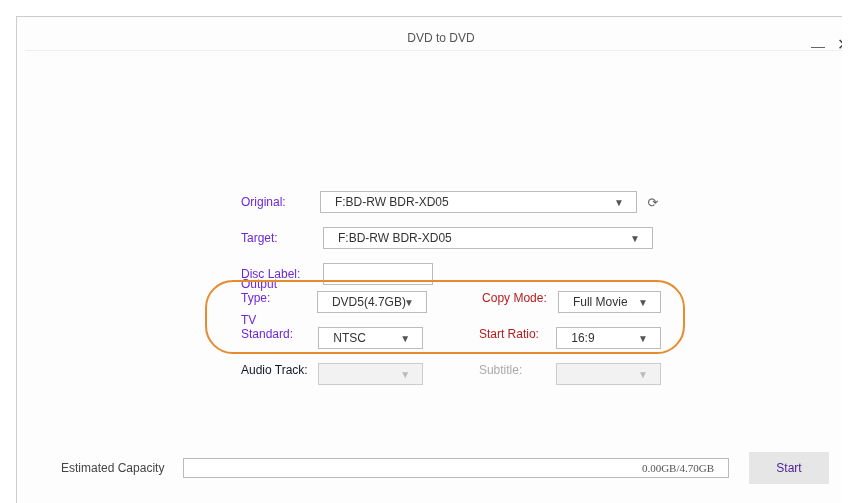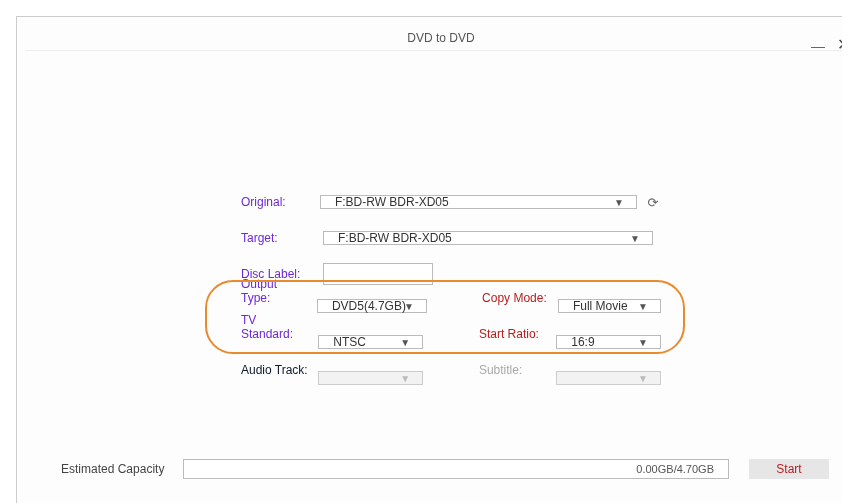--- a/index.html
+++ b/index.html
@@ -7,36 +7,36 @@
   .window { width: 850px; height: 503px; border: 1px solid #ccc; background: #fdfdfd; position: relative; }
   .titlebar { height: 26px; border-bottom: 1px solid #eee; position: relative; display: flex; align-items: center; justify-content: center; }
   .titlebar .title { font-size: 12px; color: #555; }
   .titlebar .min { position: absolute; right: 38px; top: 6px; width: 14px; height: 14px; color: #666; cursor: pointer; font-size: 14px; line-height: 14px; text-align: center; }
   .titlebar .close { position: absolute; right: 12px; top: 4px; width: 16px; height: 16px; color: #444; cursor: pointer; font-size: 16px; line-height: 16px; text-align: center; }
   .content { position: absolute; left: 0; right: 0; top: 26px; bottom: 0; }
   .form { position: absolute; left: 200px; top: 140px; width: 460px; }
   .row { display: flex; align-items: center; height: 22px; margin-bottom: 14px; }
   .label { width: 90px; font-size: 12px; color: #6d28d9; }
   .label.disabled { color: #0f172a; }
-  .select { height: 14px; border: 1px solid #bbb; background: #fff; position: relative; display: flex; align-items: center; padding: 0 18px 0 6px; font-size: 12px; color: #333; cursor: pointer; }
+  .select { height: 22px; border: 1px solid #bbb; background: #fff; position: relative; display: flex; align-items: center; padding: 0 18px 0 6px; font-size: 12px; color: #333; cursor: pointer; }
   .select.disabled { background: #f2f2f2; color: #bbb; cursor: default; border-color: #ccc; }
   .select .arrow { position: absolute; right: 4px; top: 50%; transform: translateY(-50%); font-size: 10px; color: #555; }
   .select.disabled .arrow { color: #bbb; }
   .input-text { height: 22px; border: 1px solid #bbb; background: #fff; padding: 0 6px; font-size: 12px; color: #333; outline: none; }
   .refresh { margin-left: 8px; width: 16px; height: 16px; display: inline-flex; align-items: center; justify-content: center; cursor: pointer; color: #666; font-size: 13px; }
   .two-col { display: flex; align-items: flex-end; height: 22px; margin-bottom: 14px; }
   .two-col .label { width: 90px; }
   .two-col .gap { width: 50px; }
   .two-col .label2 { width: 90px; font-size: 12px; color: #b91c1c; text-align: left; }
   .two-col .label2.disabled { color: #aaa; }
   .highlight { position: absolute; border: 2px solid #e78b2f; border-radius: 28px; pointer-events: none; }
   .footer { position: absolute; left: 28px; right: 28px; bottom: 26px; display: flex; align-items: center; justify-content: flex-end; }
   .footer-label { font-size: 12px; color: #444; width: 130px; }
-  .capacity-bar { flex: 1; height: 20px; border: 1px solid #bbb; background: #fff; position: relative; display: flex; align-items: center; justify-content: flex-end; padding-right: 6px; font-size: 11px; color: #555; }
-  .start-btn { width: 80px; height: 20px; margin-left: 20px; background: #e6e6e6; color: #b91c1c; border: none; font-size: 12px; display: flex; align-items: center; justify-content: center; cursor: default; }
+  .capacity-bar { flex: 1; height: 20px; border: 1px solid #bbb; background: #fff; position: relative; display: flex; align-items: center; justify-content: flex-end; padding-right: 6px; font-size: 11px; color: #555; font-family: Liberation Serif, serif; }
+  .start-btn { width: 80px; height: 32px; margin-left: 20px; background: #e6e6e6; color: #4c1d95; border: none; font-size: 12px; display: flex; align-items: center; justify-content: center; cursor: default; }
 </style>
 </head>
 <body>
 
 <div class="window">
   <div class="titlebar">
     <span class="title">DVD to DVD</span>
     <span class="min">—</span>
     <span class="close">✕</span>
   </div>

